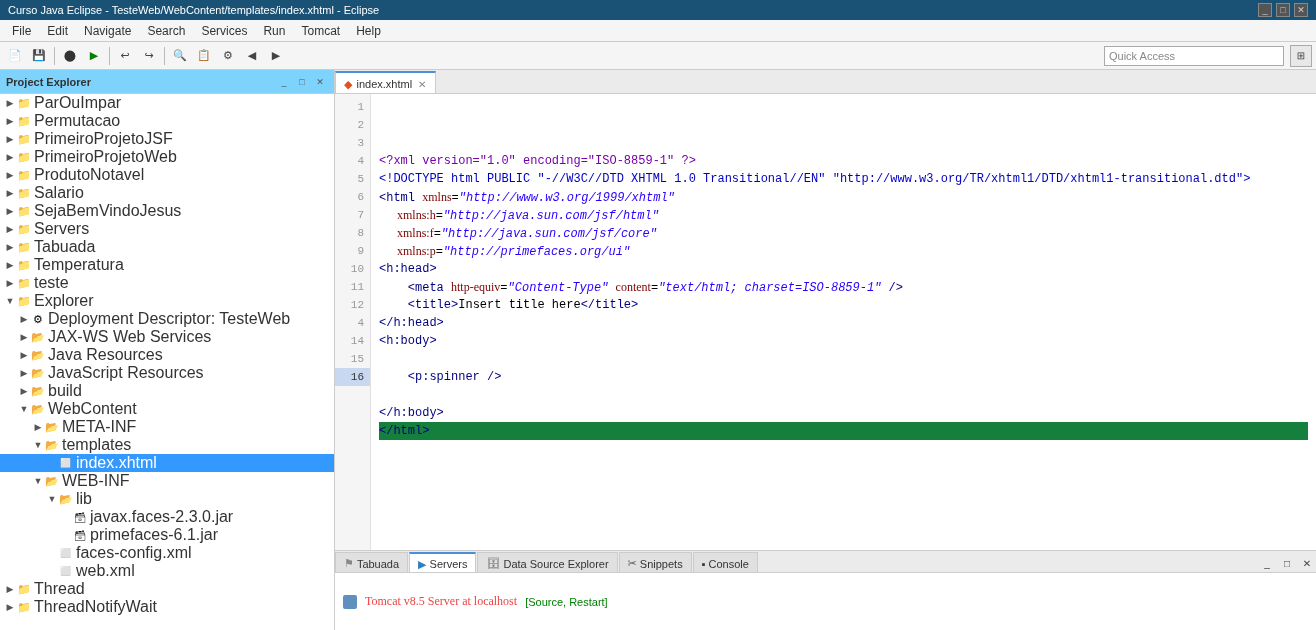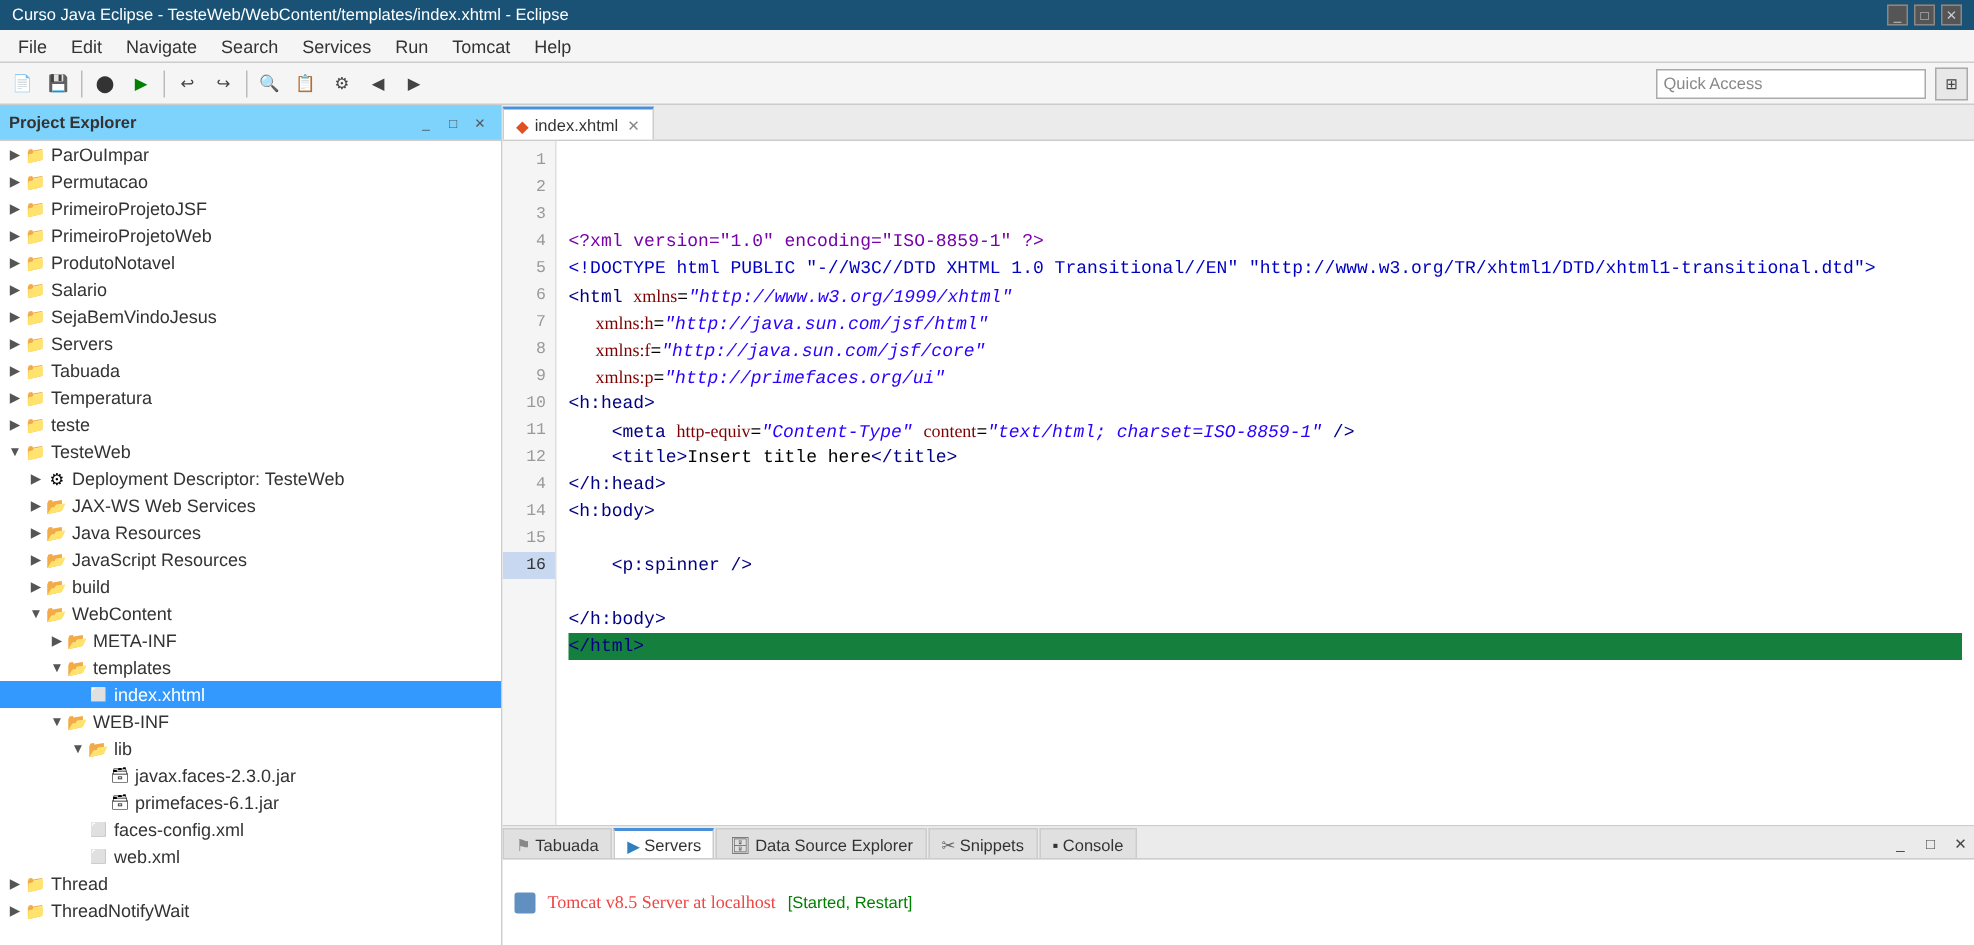--- a/index.html
+++ b/index.html
@@ -118,21 +118,21 @@
       cursor: pointer;
       white-space: nowrap;
       height: 18px;
     }
     .tree-item.selected { background: #3399ff; color: white; }
     .tree-item.selected .tree-label { color: white; }
 
     .tree-indent { display: inline-block; }
     .tree-arrow { width: 12px; display: inline-block; text-align: center; font-size: 9px; color: #555; flex-shrink: 0; }
     .tree-icon { width: 16px; height: 16px; display: inline-flex; align-items: center; justify-content: center; font-size: 10px; flex-shrink: 0; margin-right: 2px; }
-    .tree-label { font-size: 12px; color: #333; }
+    .tree-label { font-size: 16px; color: #333; }
 
     
     .editor-area {
       flex: 1;
       display: flex;
       flex-direction: column;
       overflow: hidden;
     }
 
     
@@ -379,21 +379,21 @@
         <div class="tree-item">
           <span class="tree-indent" style="width: 4px;"></span>
           <span class="tree-arrow">▶</span>
           <span class="tree-icon" style="font-size: 11px;">📁</span>
           <span class="tree-label">teste</span>
         </div>
         <div class="tree-item">
           <span class="tree-indent" style="width: 4px;"></span>
           <span class="tree-arrow">▼</span>
           <span class="tree-icon" style="font-size: 11px;">📁</span>
-          <span class="tree-label">TesteWeb</span>
+          <span class="tree-label">Explorer</span>
         </div>
         <div class="tree-item">
           <span class="tree-indent" style="width: 18px;"></span>
           <span class="tree-arrow">▶</span>
           <span class="tree-icon" style="font-size: 11px;">⚙</span>
           <span class="tree-label">Deployment Descriptor: TesteWeb</span>
         </div>
         <div class="tree-item">
           <span class="tree-indent" style="width: 18px;"></span>
           <span class="tree-arrow">▶</span>
@@ -552,17 +552,17 @@
         </div>
         <div class="bottom-controls-right">
           <div class="bottom-ctrl-btn">_</div>
           <div class="bottom-ctrl-btn">□</div>
           <div class="bottom-ctrl-btn">✕</div>
         </div>
       </div>
       <div class="bottom-content">
         <div class="server-icon"></div>
         <span style="color:#ef4444;font-family:Liberation Serif, serif;">Tomcat v8.5 Server at localhost</span>
-        <span class="server-status">[Started, Restart]</span>
+        <span class="server-status">[Source, Restart]</span>
       </div>
     </div>
   </div>
 </div>
 
 </body></html>

